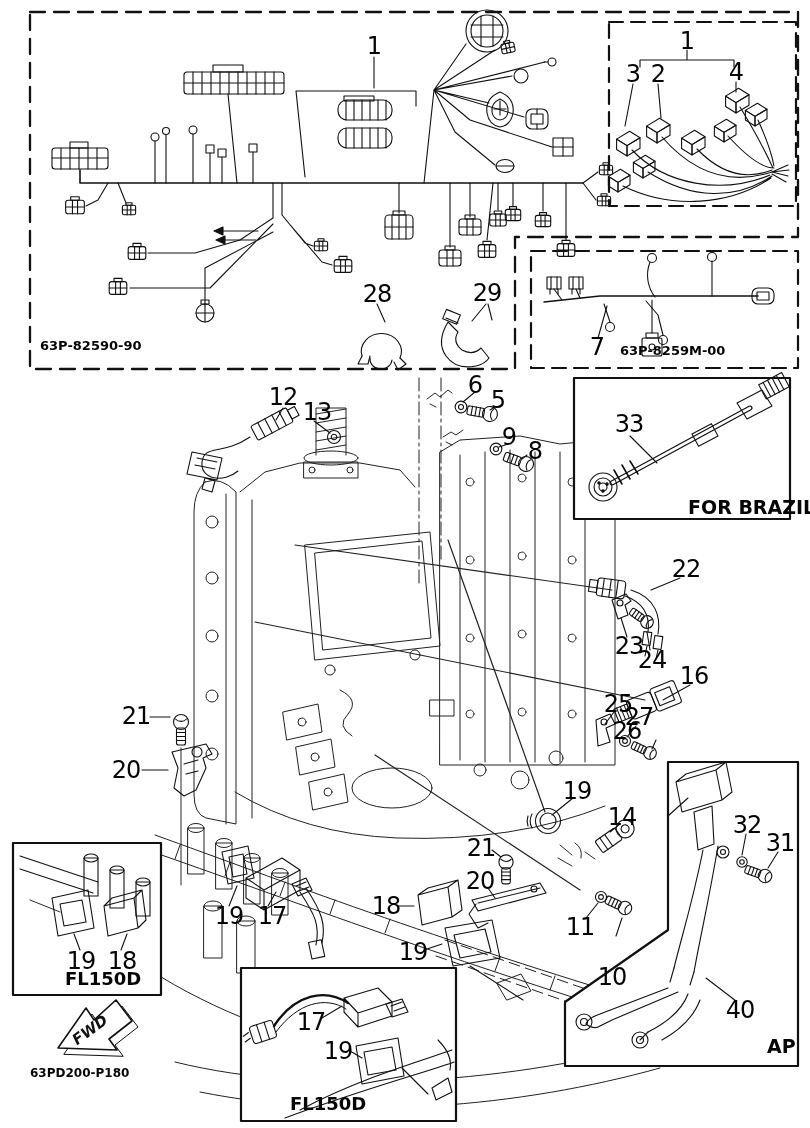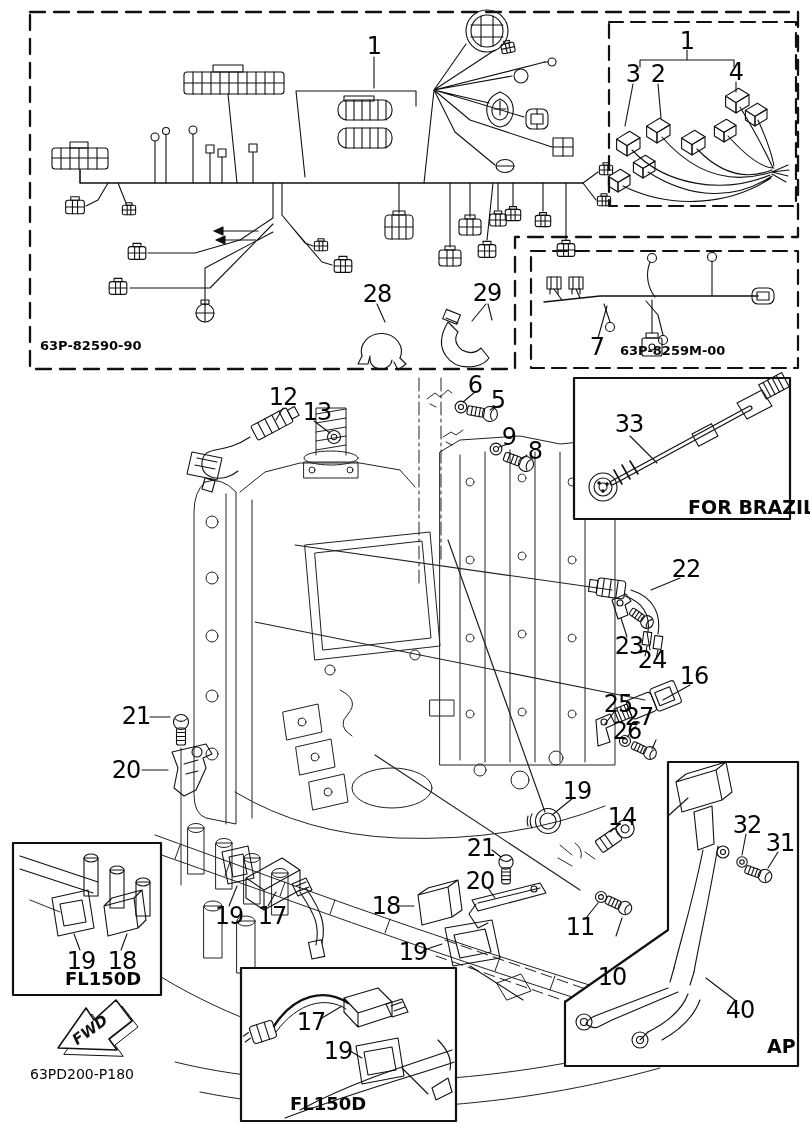--- a/index.html
+++ b/index.html
@@ -520,15 +520,15 @@
   <div class="co" style="left:740px;top:1010px">40</div>
   <div class="co" style="left:311px;top:1022px">17</div>
   <div class="co" style="left:338px;top:1051px">19</div>
 
   <div class="code" style="left:40px;top:338px">63P-82590-90</div>
   <div class="code" style="left:620px;top:343px">63P-8259M-00</div>
   <div class="lbl" style="left:688px;top:496px">FOR BRAZIL</div>
   <div class="lbl" style="left:767px;top:1035px">AP</div>
   <div class="lbl lbl-sm" style="left:25px;top:968px">FL150D</div>
   <div class="lbl lbl-sm" style="left:250px;top:1093px">FL150D</div>
-  <div class="code" style="left:30px;top:1066px;font-weight:normal;font-size:14px">63PD200-P180</div>
+  <div class="code" style="left:30px;top:1066px;font-weight:bold;font-size:12px">63PD200-P180</div>
 
 </div>
 
 </body></html>

